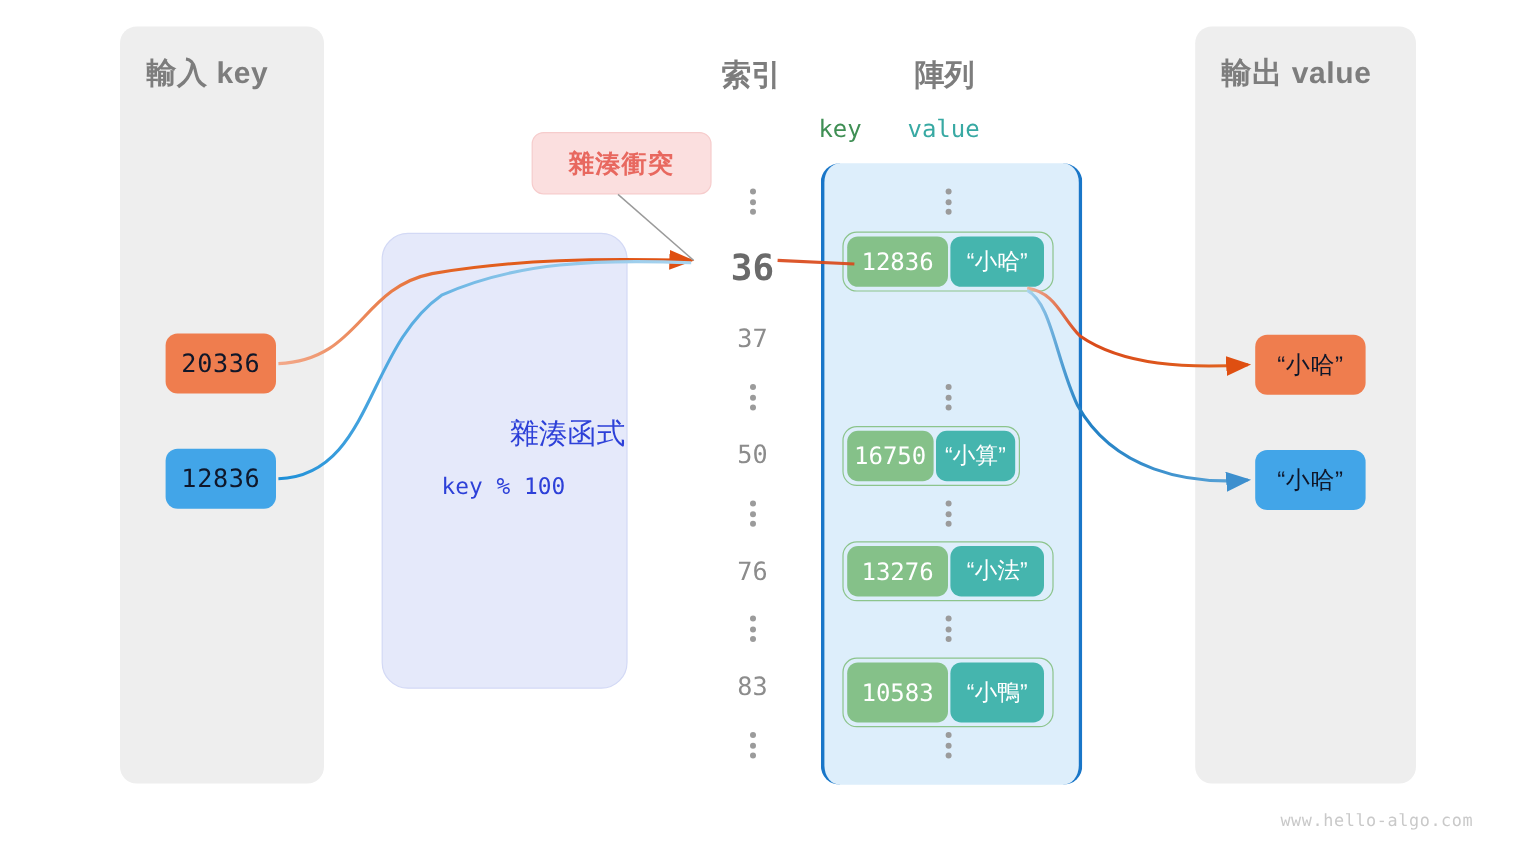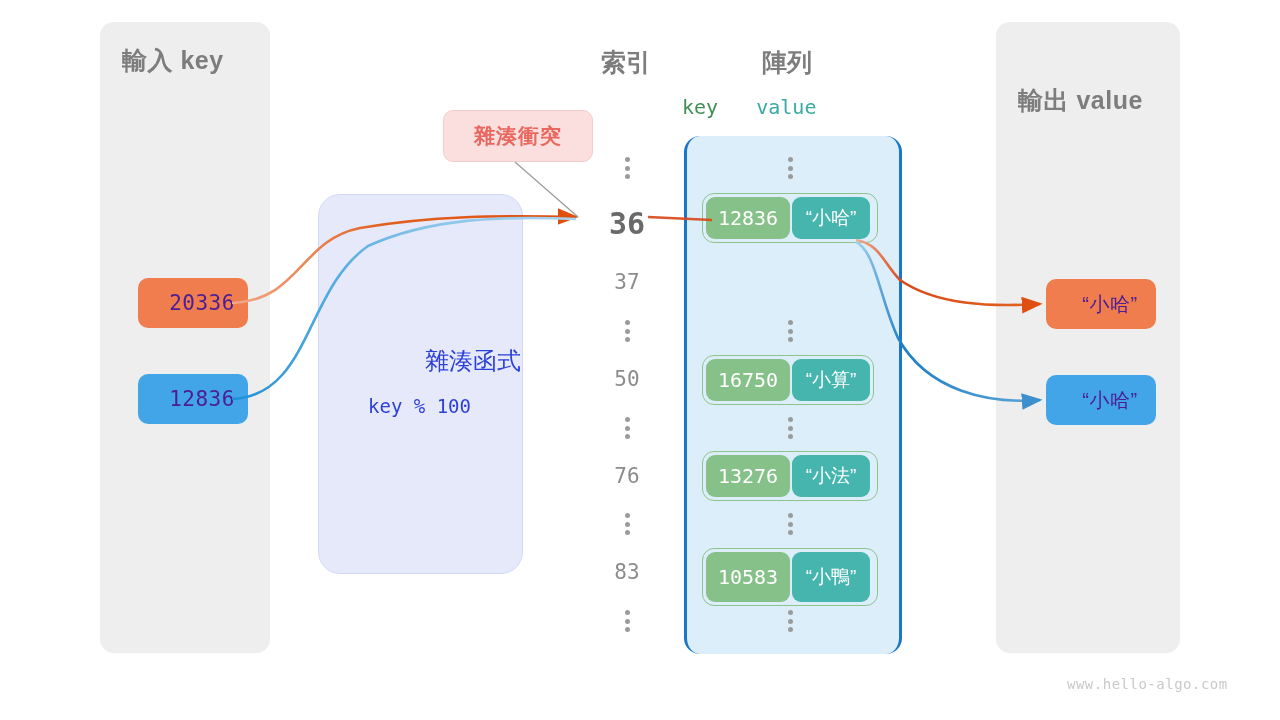--- a/index.html
+++ b/index.html
@@ -56,25 +56,24 @@
     font-family: "DejaVu Sans Mono", "Liberation Mono", monospace;
   }
 
   
   .pill {
     position: absolute;
     display: flex;
     align-items: center;
     justify-content: center;
     border-radius: 10px;
-    color: #4c1d95;
+    color: #0f172a;
     font-size: 21px;
     font-family: "DejaVu Sans Mono", "Liberation Mono", monospace;
     letter-spacing: 0.5px;
-    padding-left: 18px;
   }
   .pill.orange { background: #ef7d4e; }
   .pill.blue   { background: #42a5e8; }
   .pill.cjk    { font-family: "Liberation Sans", "DejaVu Sans", sans-serif; font-size: 20px; }
 
   
   .badge {
     position: absolute;
     display: flex;
     align-items: center;
@@ -197,21 +196,21 @@
 </style>
 </head>
 <body>
 
 <div id="canvas">
 
   <div class="panel abs" style="left:100px; top:22px; width:170px; height:631px;"></div>
   <div class="panel-title" style="left:122px; top:44px;">輸入 key</div>
 
   <div class="panel abs" style="left:996px; top:22px; width:184px; height:631px;"></div>
-  <div class="panel-title" style="left:1018px; top:44px;margin-top:40px;">輸出 value</div>
+  <div class="panel-title" style="left:1018px; top:44px;">輸出 value</div>
 
   <div class="hashbox abs" style="left:318px; top:194px; width:203px; height:378px;"></div>
   <div class="hash-title" style="left:318px; top:345px; width:203px;">雜湊函式</div>
   <div class="hash-sub" style="left:318px; top:395px; width:203px;">key % 100</div>
 
   <div class="pill orange" style="left:138px; top:278px; width:92px; height:50px;">20336</div>
   <div class="pill blue" style="left:138px; top:374px; width:92px; height:50px;">12836</div>
 
   <div class="pill orange cjk" style="left:1046px; top:279px; width:92px; height:50px;">“小哈”</div>
   <div class="pill blue cjk" style="left:1046px; top:375px; width:92px; height:50px;">“小哈”</div>
@@ -285,21 +284,21 @@
       <i></i>
       <i></i>
     </div>
 
   <div class="entry" style="left:702px; top:193px; width:176px; height:50px;">
     <div class="cell key">12836</div>
     <div class="cell val">“小哈”</div>
   </div>
 
 
-  <div class="entry" style="left:702px; top:355px; width:172px; height:50px;">
+  <div class="entry" style="left:702px; top:355px; width:148px; height:50px;">
     <div class="cell key">16750</div>
     <div class="cell val">“小算”</div>
   </div>
 
   <div class="entry" style="left:702px; top:451px; width:176px; height:50px;">
     <div class="cell key">13276</div>
     <div class="cell val">“小法”</div>
   </div>
 
   <div class="entry" style="left:702px; top:548px; width:176px; height:58px;">

